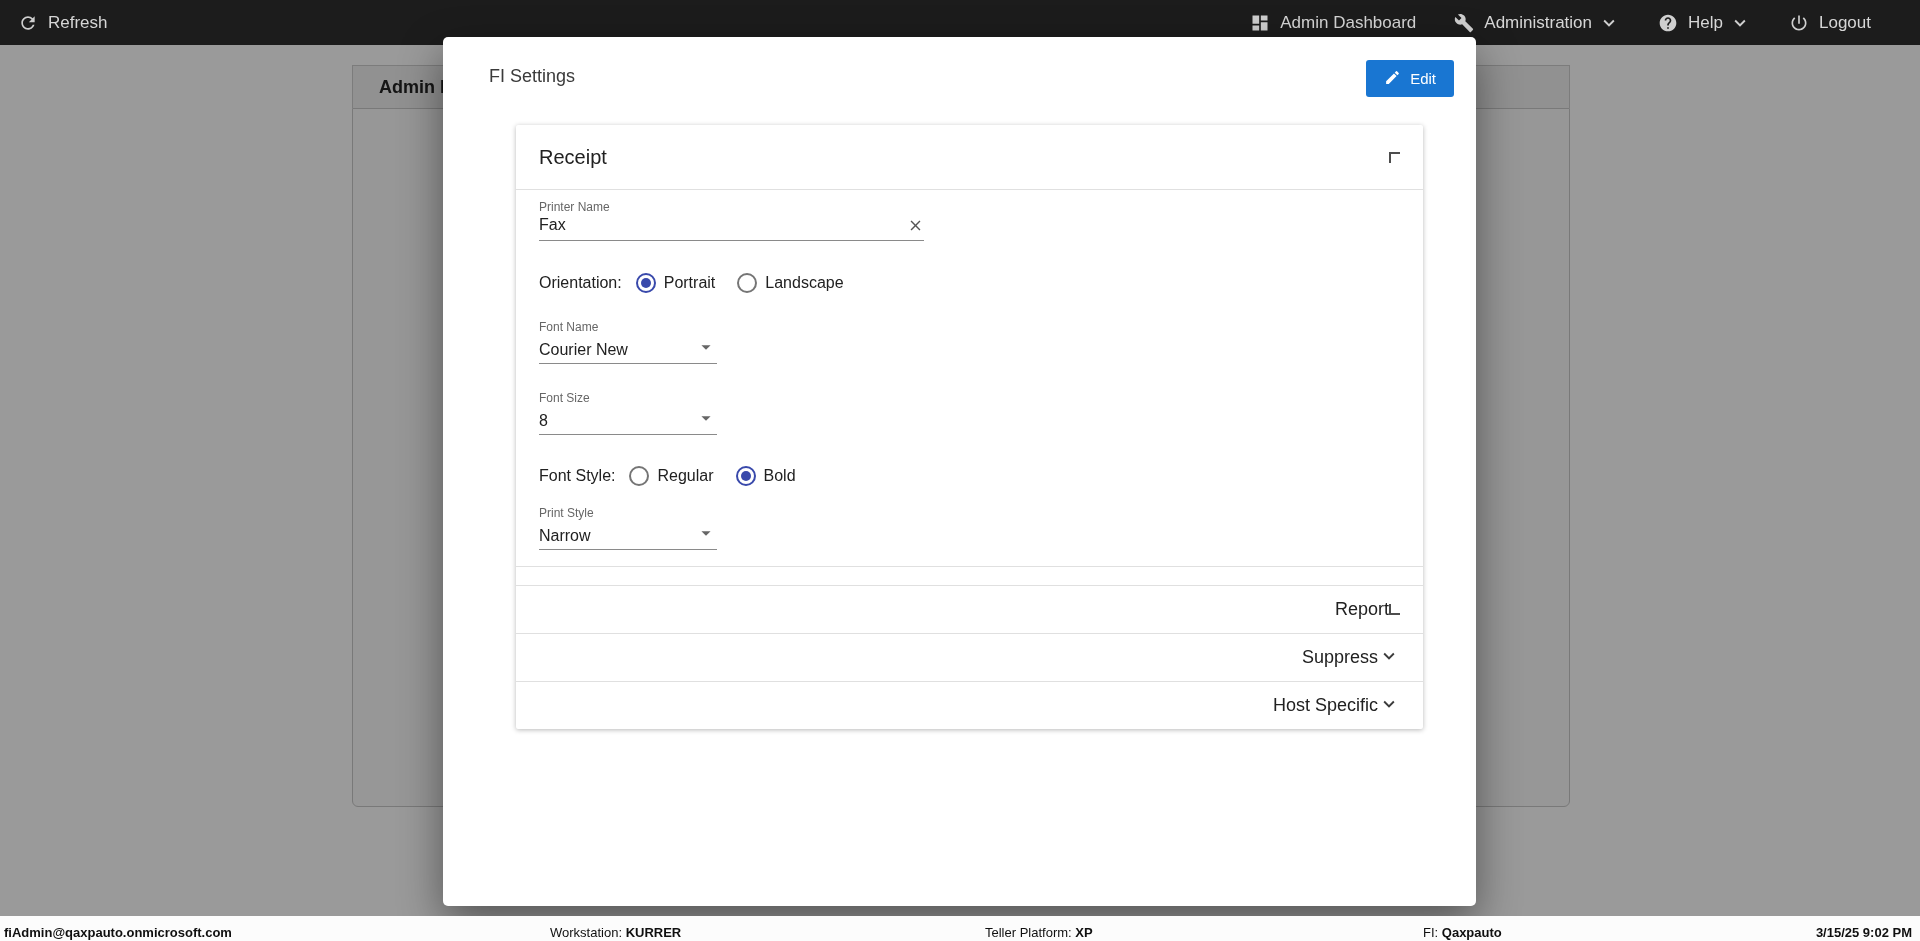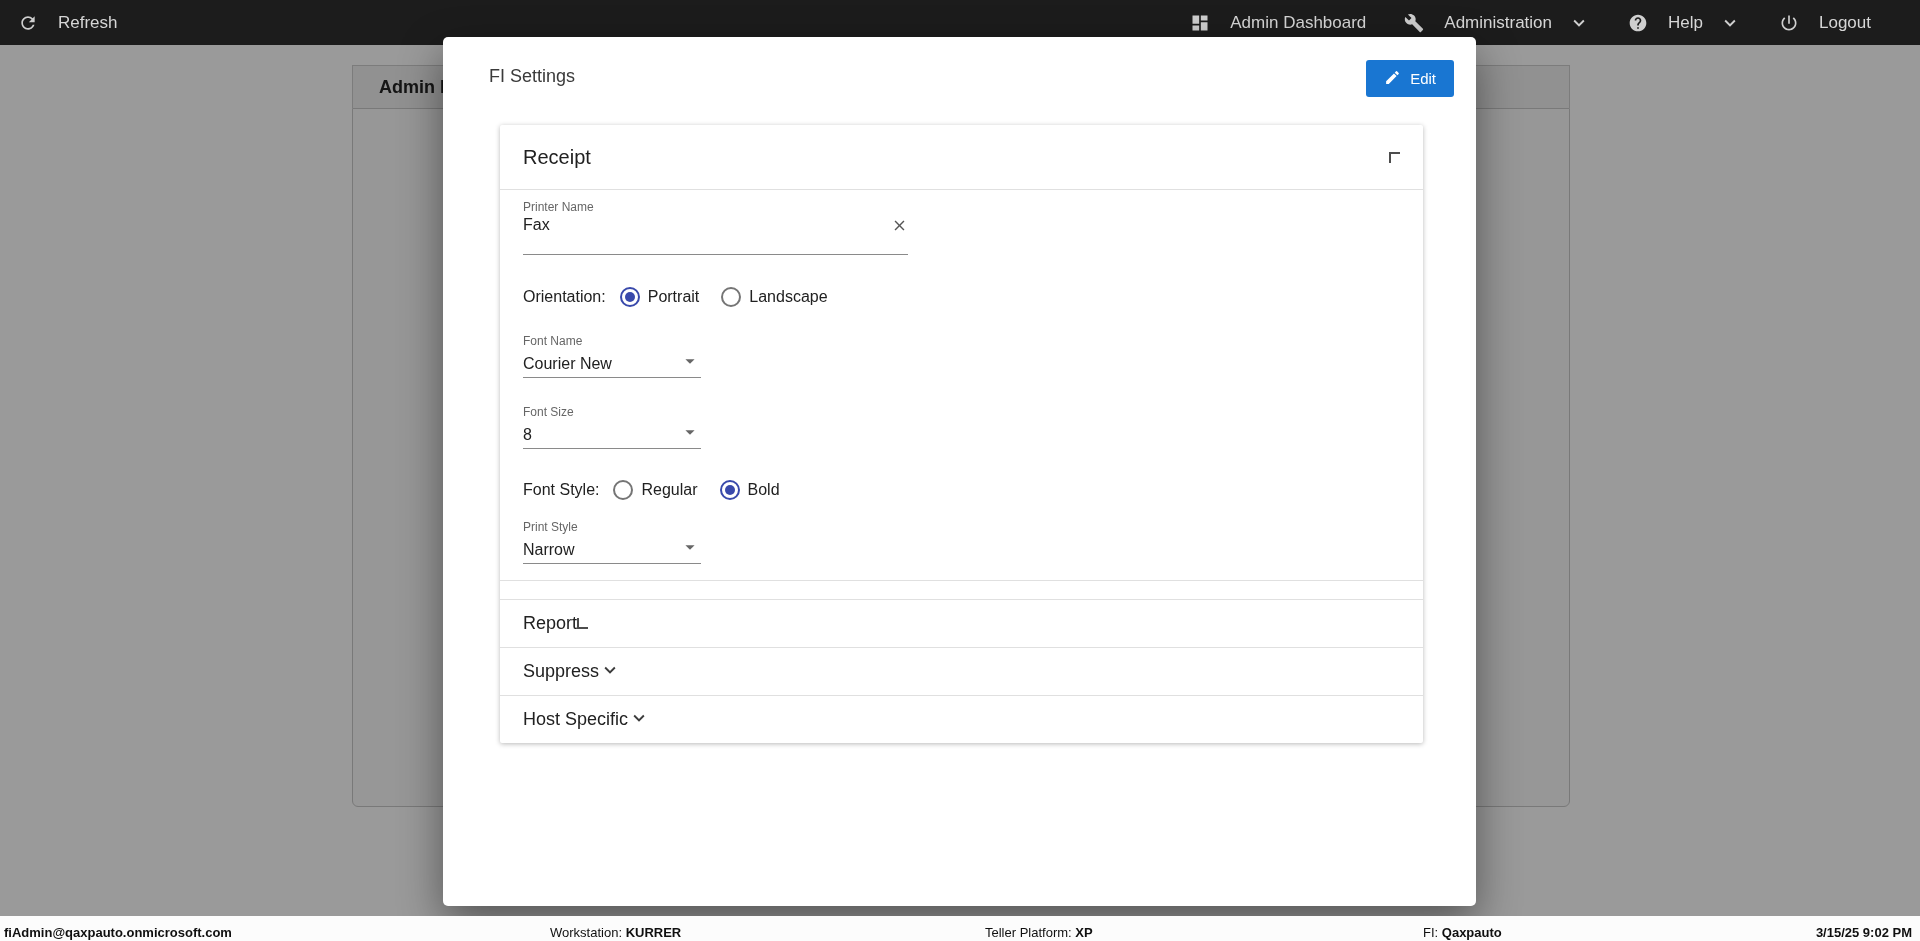--- a/index.html
+++ b/index.html
@@ -1,21 +1,21 @@
 <!DOCTYPE html>
 <html style="--accent: #1976d2; --radio: #3949ab;"><head>
 <meta charset="utf-8">
 <style>
   *{margin:0;padding:0;box-sizing:border-box}
   html,body{width:1920px;height:941px;overflow:hidden;background:#f1f1f1;font-family:"Liberation Sans",sans-serif}
   :root{--accent:#1976d2;--radio:#3949ab}
 
   
   .topbar{position:absolute;top:0;left:0;right:0;height:45px;background:#1c1c1c;color:#d6d6d6;display:flex;align-items:center;z-index:50}
-  .tb-item{display:flex;align-items:center;gap:20px;padding:0 19px;height:100%;font-size:17px;cursor:pointer;white-space:nowrap}
+  .tb-item{display:flex;align-items:center;gap:10px;padding:0 19px;height:100%;font-size:17px;cursor:pointer;white-space:nowrap}
   .tb-left{padding-left:18px}
   .tb-right{margin-left:auto;display:flex;align-items:center;padding-right:30px}
   .tb-item svg{display:block;fill:#cfcfcf}
   .ic20{width:20px;height:20px}
   .chev{width:22px;height:22px;margin-left:-4px}
 
   
   .bg-page{position:absolute;left:0;right:0;top:45px;bottom:25px;background:#f1f1f1;overflow:hidden}
   .bg-header{position:absolute;left:352px;top:20px;width:1218px;height:43px;background:#e3e3e3;border:1px solid #c2c2c2;border-bottom:none;display:flex;align-items:center;padding:0 26px;font-weight:bold;font-size:18px;color:#222}
   .bg-card{position:absolute;left:352px;top:63px;width:1218px;height:699px;background:#ececec;border:1px solid #bdbdbd;border-radius:0 0 6px 6px}
@@ -25,49 +25,49 @@
   .dialog{position:absolute;left:443px;top:37px;width:1033px;height:869px;background:#fff;border-radius:5px;box-shadow:0 16px 44px rgba(0,0,0,.45);z-index:70;overflow:hidden}
   .dlg-header{position:relative;height:79px}
   .dlg-title{position:absolute;left:46px;top:29px;font-size:18px;font-weight:500;color:#3a3a3a}
   .edit-btn{position:absolute;right:22px;top:23px;height:37px;padding:0 18px;background:var(--accent);color:#fff;border:none;border-radius:3px;font-size:15px;font-family:inherit;display:flex;align-items:center;gap:9px;cursor:pointer}
   .edit-btn svg{width:17px;height:17px;fill:#fff}
 
   .tabs-card{margin:0 37px;height:50px;background:#fff;box-shadow:0 1px 4px rgba(0,0,0,.28);border-radius:2px;display:flex}
   .tab{width:106px;display:flex;align-items:center;justify-content:center;font-size:15px;color:#5f6368;cursor:pointer;border-bottom:2px solid transparent}
   .tab.active{color:var(--accent);border-bottom-color:var(--accent)}
 
-  .content-card{margin:9px 53px 0 57px;background:#fff;box-shadow:0 1px 5px rgba(0,0,0,.28);border-radius:2px}
+  .content-card{margin:9px 53px 0 73px;background:#fff;box-shadow:0 1px 5px rgba(0,0,0,.28);border-radius:2px}
 
   
   .panel-header{height:65px;display:flex;align-items:center;justify-content:space-between;padding:0 23px;border-bottom:1px solid #e0e0e0}
   .panel-title{font-size:20px;color:#212121}
   .corner-icon{width:11px;height:11px;display:inline-block;cursor:pointer}
   .corner-icon.tl{border-top:2px solid #4d4d4d;border-left:2px solid #4d4d4d}
   .corner-icon.bl{border-bottom:2px solid #4d4d4d;border-left:2px solid #4d4d4d}
   .receipt-body{padding:0 23px 16px 23px;border-bottom:1px solid #e0e0e0}
   .field-label{font-size:12px;color:#666}
-  .input-line{width:385px;border-bottom:1px solid #8a8a8a;display:flex;align-items:center;padding-bottom:20px;margin-top:2px}
+  .input-line{width:385px;border-bottom:1px solid #8a8a8a;display:flex;align-items:center;padding-bottom:6px;margin-top:2px}
   .input-line input{border:none;outline:none;flex:1;font-size:16px;color:#212121;font-family:inherit;background:transparent}
   .clear-btn{cursor:pointer;display:flex}
   .clear-btn svg{width:17px;height:17px;fill:#555}
   .select{width:178px;border-bottom:1px solid #8a8a8a;display:flex;justify-content:space-between;align-items:flex-end;padding-bottom:4px;margin-top:2px;font-size:16px;color:#212121;cursor:pointer}
   .select svg{width:22px;height:22px;fill:#666;margin-bottom:-3px}
   .radio-row{display:flex;align-items:center;font-size:16px;color:#212121;height:22px}
   .row-label{margin-right:14px}
   .radio-opt{display:flex;align-items:center;margin-right:22px}
   .radio{width:20px;height:20px;border-radius:50%;border:2px solid #757575;margin-right:8px;position:relative;cursor:pointer;flex:none}
   .radio.sel{border-color:var(--radio)}
   .radio.sel::after{content:"";position:absolute;inset:3px;border-radius:50%;background:var(--radio)}
   .note{margin-top:18px;font-size:14px;font-style:italic;color:#777}
 
   .mt10{margin-top:10px}.mt31{margin-top:31px}.mt26{margin-top:26px}.mt27{margin-top:27px}.mt30{margin-top:30px}.mt19{margin-top:19px}
 
   
   .rows{margin-top:18px}
-  .acc-row{height:48px;display:flex;align-items:center;justify-content:flex-start;padding:0 23px;border-top:1px solid #e0e0e0;cursor:pointer}
+  .acc-row{height:48px;display:flex;align-items:center;justify-content:flex-end;padding:0 23px;border-top:1px solid #e0e0e0;cursor:pointer}
   .acc-title{font-size:18px;color:#212121}
   .acc-row svg{width:22px;height:22px;fill:#3c3c3c}
 
   
   .statusbar{position:absolute;left:0;right:0;bottom:0;height:25px;background:#fcfcfc;font-size:13px;color:#101010;z-index:80}
   .sb-item{position:absolute;top:4px;line-height:25px;white-space:nowrap}
   .sb-user{left:4px;font-weight:bold}
   .sb-ws{left:550px}
   .sb-tp{left:985px}
   .sb-fi{left:1423px}

